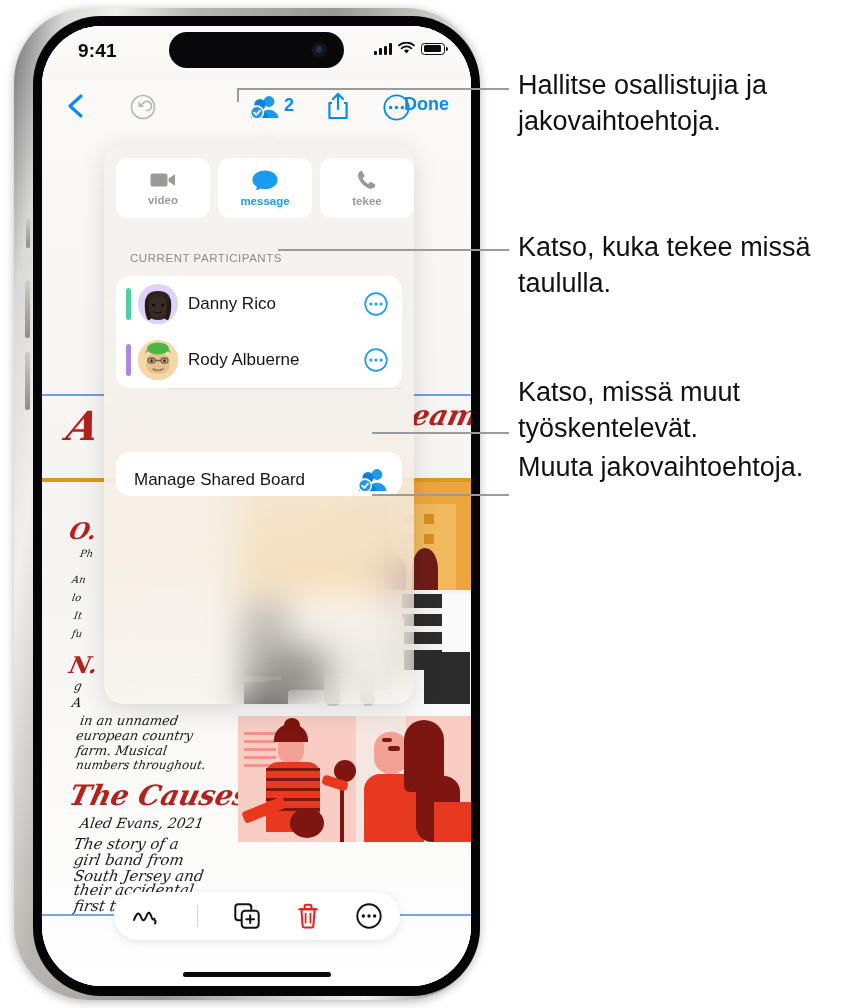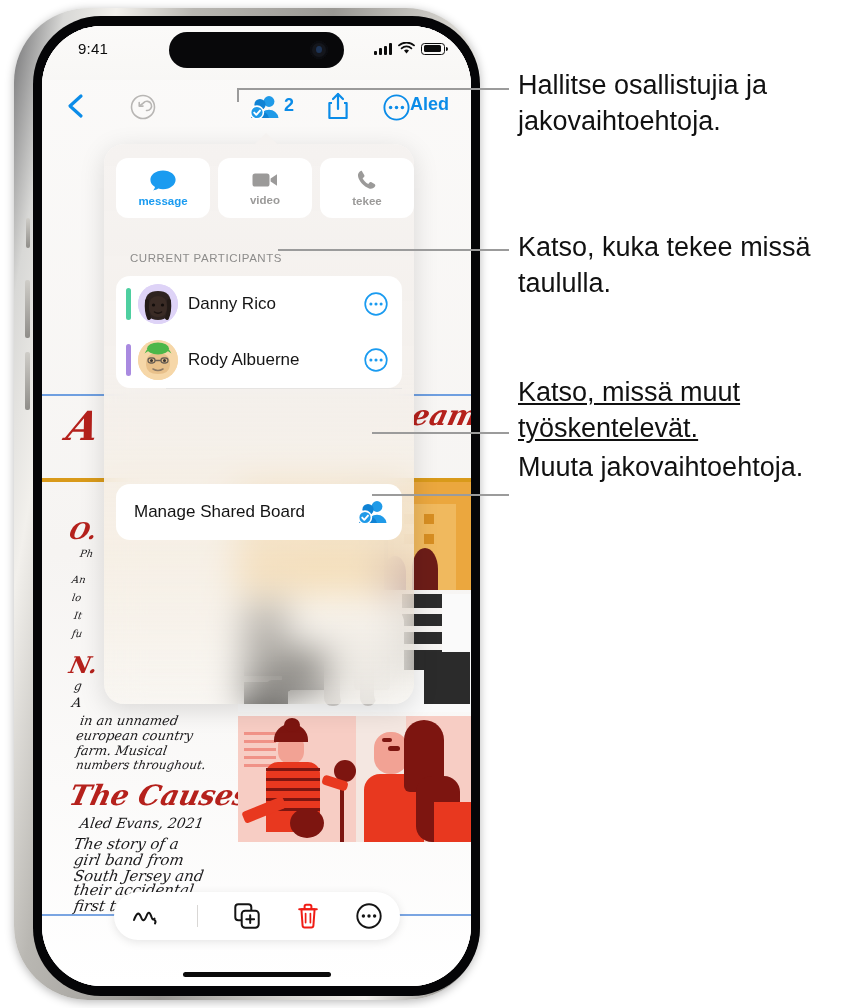--- a/index.html
+++ b/index.html
@@ -70,22 +70,22 @@
   .img-band{ background:#f6c8bf; }
   .band-bg{ position:absolute; inset:0; background:#f7cdc4; }
   .band-red{ position:absolute; background:#e8381f; }
   .band-dark{ position:absolute; background:#7d1510; }
   .band-skin{ position:absolute; background:#f2a294; }
   .band-stripe{ position:absolute; background:#f09287; }
 
   
   .statusbar{ position:absolute; left:0; top:0; width:429px; height:54px;
               background:linear-gradient(180deg,#fbfaf9,#f8f7f5); }
-  .clock{ position:absolute; left:36px; top:14px; font-size:15px;
-          font-weight:400; color:#0c0c0c; letter-spacing:.2px; }
+  .clock{ position:absolute; left:36px; top:14px; font-size:19px;
+          font-weight:700; color:#0c0c0c; letter-spacing:.2px; }
   .dyn-island{ position:absolute; left:127px; top:6px; width:175px; height:36px;
                border-radius:20px; background:#08080a; }
   .di-cam{ position:absolute; right:16px; top:9px; width:18px; height:18px;
            border-radius:50%; background:#14161c;
            box-shadow:inset 0 0 0 2px #0b0c10; }
   .di-cam::after{ content:""; position:absolute; left:6px; top:5px;
            width:6px; height:7px; border-radius:50%; background:#1d3355; }
   .sb-right{ position:absolute; right:26px; top:16px; display:flex;
              align-items:center; gap:6px; }
   .bars{ display:flex; align-items:flex-end; gap:2px; height:12px; }
@@ -147,21 +147,21 @@
             background:#e6e4e2; }
   .pbar{ position:absolute; left:10px; top:12px; width:5px; height:32px;
          border-radius:3px; }
   .avatar{ position:absolute; left:22px; top:8px; width:40px; height:40px;
            border-radius:50%; overflow:hidden; }
   .av-name{ position:absolute; left:72px; font-size:17px; color:#151515;
             font-weight:400; }
   .row-more{ position:absolute; right:14px; top:16px; width:24px; height:24px; }
 
   .card-toggle{ top:256px; height:56px; }
-  .card-manage{ top:340px; height:56px; }
+  .card-manage{ top:308px; height:44px; }
   .card-lab{ position:absolute; left:18px; top:18px; font-size:17px; color:#141414; }
 
   .switch{ position:absolute; right:14px; top:14px; width:52px; height:31px;
            border-radius:16px; background:#2fc24d; }
   .switch i{ position:absolute; right:2px; top:2px; width:27px; height:27px;
              border-radius:50%; background:#fff;
              box-shadow:0 1px 3px rgba(0,0,0,.22); }
 
   
   .toolbar{ position:absolute; left:72px; bottom:46px; width:286px; height:48px;
@@ -353,39 +353,39 @@
           <path d="M6 11 H3.4 V26 H20.6 V11 H18" stroke="#0b8ce8" stroke-width="2.2" fill="none" stroke-linejoin="round"></path>
           <path d="M12 2 V17" stroke="#0b8ce8" stroke-width="2.2" fill="none" stroke-linecap="round"></path>
           <path d="M7 7 L12 2 L17 7" stroke="#0b8ce8" stroke-width="2.2" fill="none" stroke-linecap="round" stroke-linejoin="round"></path>
         </svg>
         <svg class="nav-more" viewBox="0 0 27 27">
           <circle cx="13.5" cy="13.5" r="12.1" stroke="#0b8ce8" stroke-width="1.9" fill="none"></circle>
           <circle cx="7.6" cy="13.5" r="1.75" fill="#0b8ce8"></circle>
           <circle cx="13.5" cy="13.5" r="1.75" fill="#0b8ce8"></circle>
           <circle cx="19.4" cy="13.5" r="1.75" fill="#0b8ce8"></circle>
         </svg>
-        <div class="nav-done">Aled</div>
+        <div class="nav-done">Done</div>
       </div>
 
       <div class="popover">
         <div class="pop-arrow"></div>
 
         <div class="quick-row">
-          <div class="quick q-on">
-            <svg width="28" height="22" viewBox="0 0 28 22">
-              <path d="M14 1.4 C6.5 1.4 1.4 5.7 1.4 10.8 c0 3 1.8 5.6 4.6 7.3 -.3 1.4-1 2.6-1.9 3.3 1.9-.2 3.7-.9 5.1-1.8 1.5.4 3.1.6 4.8.6 7.5 0 12.6-4.3 12.6-9.4 S21.5 1.4 14 1.4 Z" fill="#1a9bf0"></path>
-            </svg>
-            <span>message</span>
-          </div>
           <div class="quick q-off">
             <svg width="28" height="20" viewBox="0 0 28 20">
               <rect x="1.5" y="3.5" width="17" height="13" rx="2.6" fill="#9b9a99"></rect>
               <path d="M19.6 8.6 L26 4.2 v11.6 l-6.4-4.4 Z" fill="#9b9a99"></path>
             </svg>
             <span>video</span>
+          </div>
+          <div class="quick q-on">
+            <svg width="28" height="22" viewBox="0 0 28 22">
+              <path d="M14 1.4 C6.5 1.4 1.4 5.7 1.4 10.8 c0 3 1.8 5.6 4.6 7.3 -.3 1.4-1 2.6-1.9 3.3 1.9-.2 3.7-.9 5.1-1.8 1.5.4 3.1.6 4.8.6 7.5 0 12.6-4.3 12.6-9.4 S21.5 1.4 14 1.4 Z" fill="#1a9bf0"></path>
+            </svg>
+            <span>message</span>
           </div>
           <div class="quick q-off">
             <svg width="22" height="22" viewBox="0 0 22 22">
               <path d="M5.2 1.8 C3.3 2.6 1.6 4.6 2 7.1 c.7 5 6 10.6 11.1 12.4 2.5.9 5-.5 6-2.3 .5-.9.2-1.6-.6-2.1 l-3-1.8 c-.8-.5-1.6-.3-2.2.4 l-1 1.2 c-2.5-1.2-4.5-3.2-5.7-5.7 l1.2-1 c.7-.6.9-1.4.4-2.2 l-1.8-3 C6 2.2 5.9 1.5 5.2 1.8 Z" fill="#9b9a99"></path>
             </svg>
             <span>tekee</span>
           </div>
         </div>
 
         <div class="section-label">CURRENT PARTICIPANTS</div>
@@ -484,18 +484,18 @@
   </div>
 
   <div class="lead-v" style="left:237px;top:88px;height:14px;"></div>
   <div class="lead" style="left:237px;top:88px;width:272px;"></div>
   <div class="callout" style="left:518px;top:68px;width:320px;">Hallitse osallistujia ja jakovaihtoehtoja.</div>
 
   <div class="lead" style="left:278px;top:249px;width:231px;"></div>
   <div class="callout" style="left:518px;top:230px;width:320px;">Katso, kuka tekee missä taululla.</div>
 
   <div class="lead" style="left:372px;top:432px;width:137px;"></div>
-  <div class="callout" style="left:518px;top:375px;width:320px;text-decoration:underline;">Katso, missä muut työskentelevät.</div>
+  <div class="callout" style="left:518px;top:375px;width:320px;">Katso, missä muut työskentelevät.</div>
 
   <div class="lead" style="left:372px;top:494px;width:137px;"></div>
   <div class="callout" style="left:518px;top:450px;width:320px;">Muuta jakovaihtoehtoja.</div>
 
 </div>
 
 </body></html>

